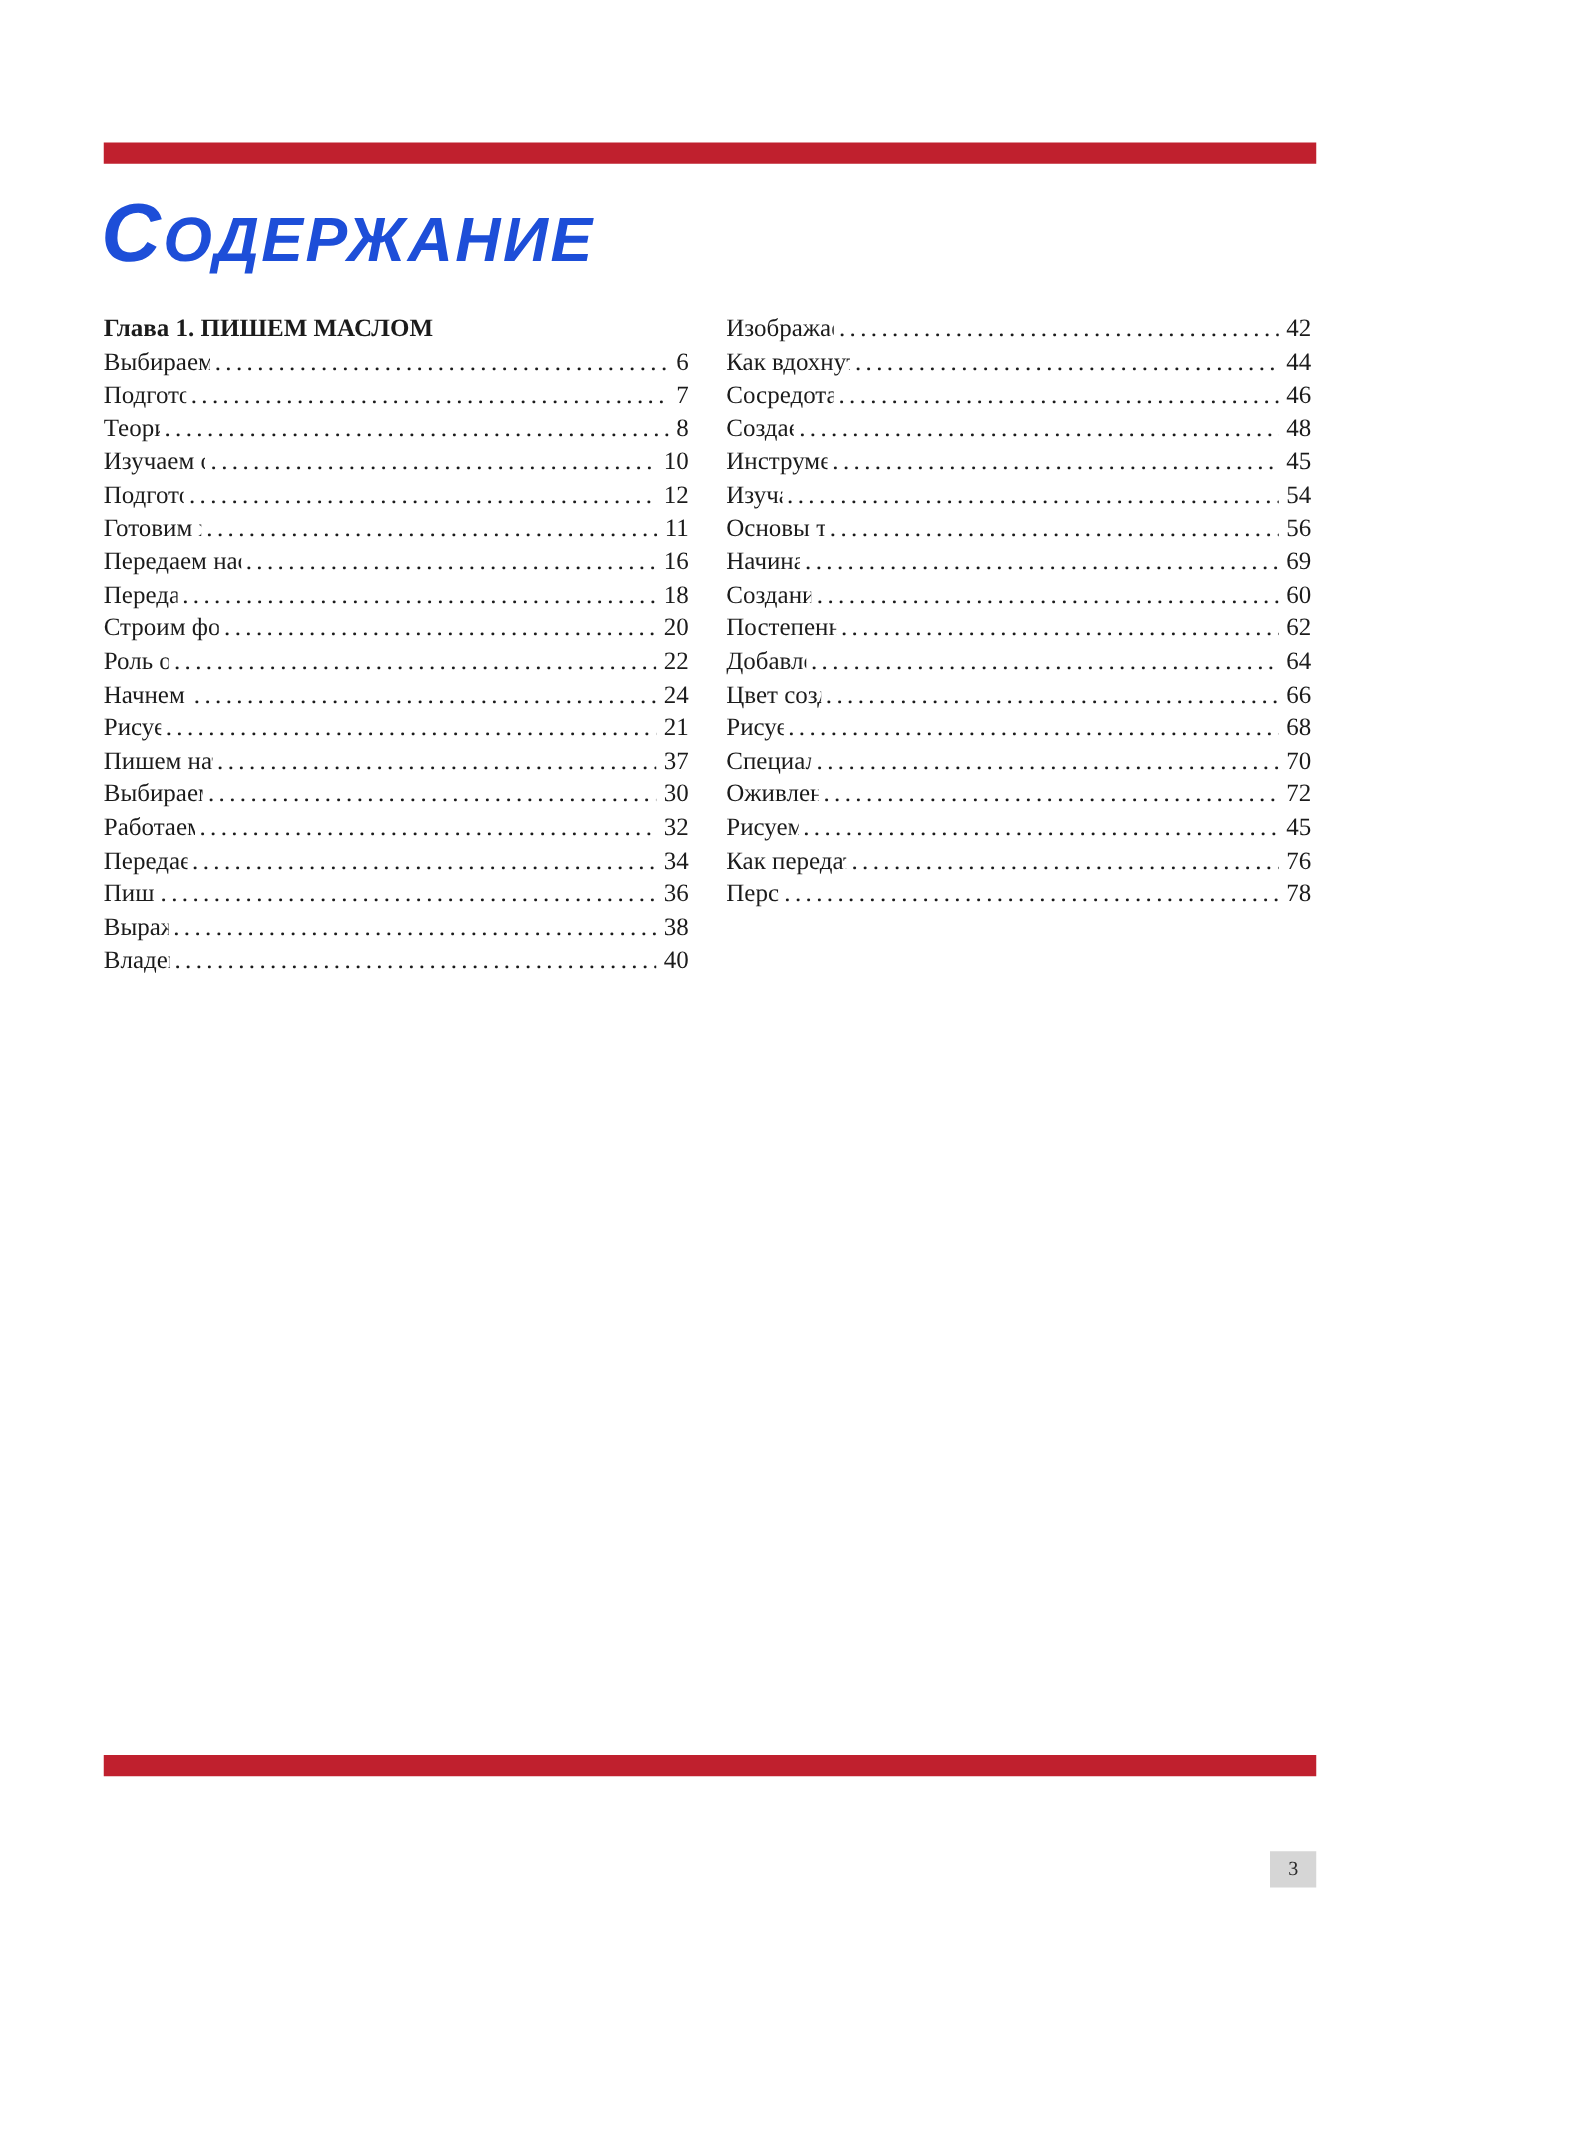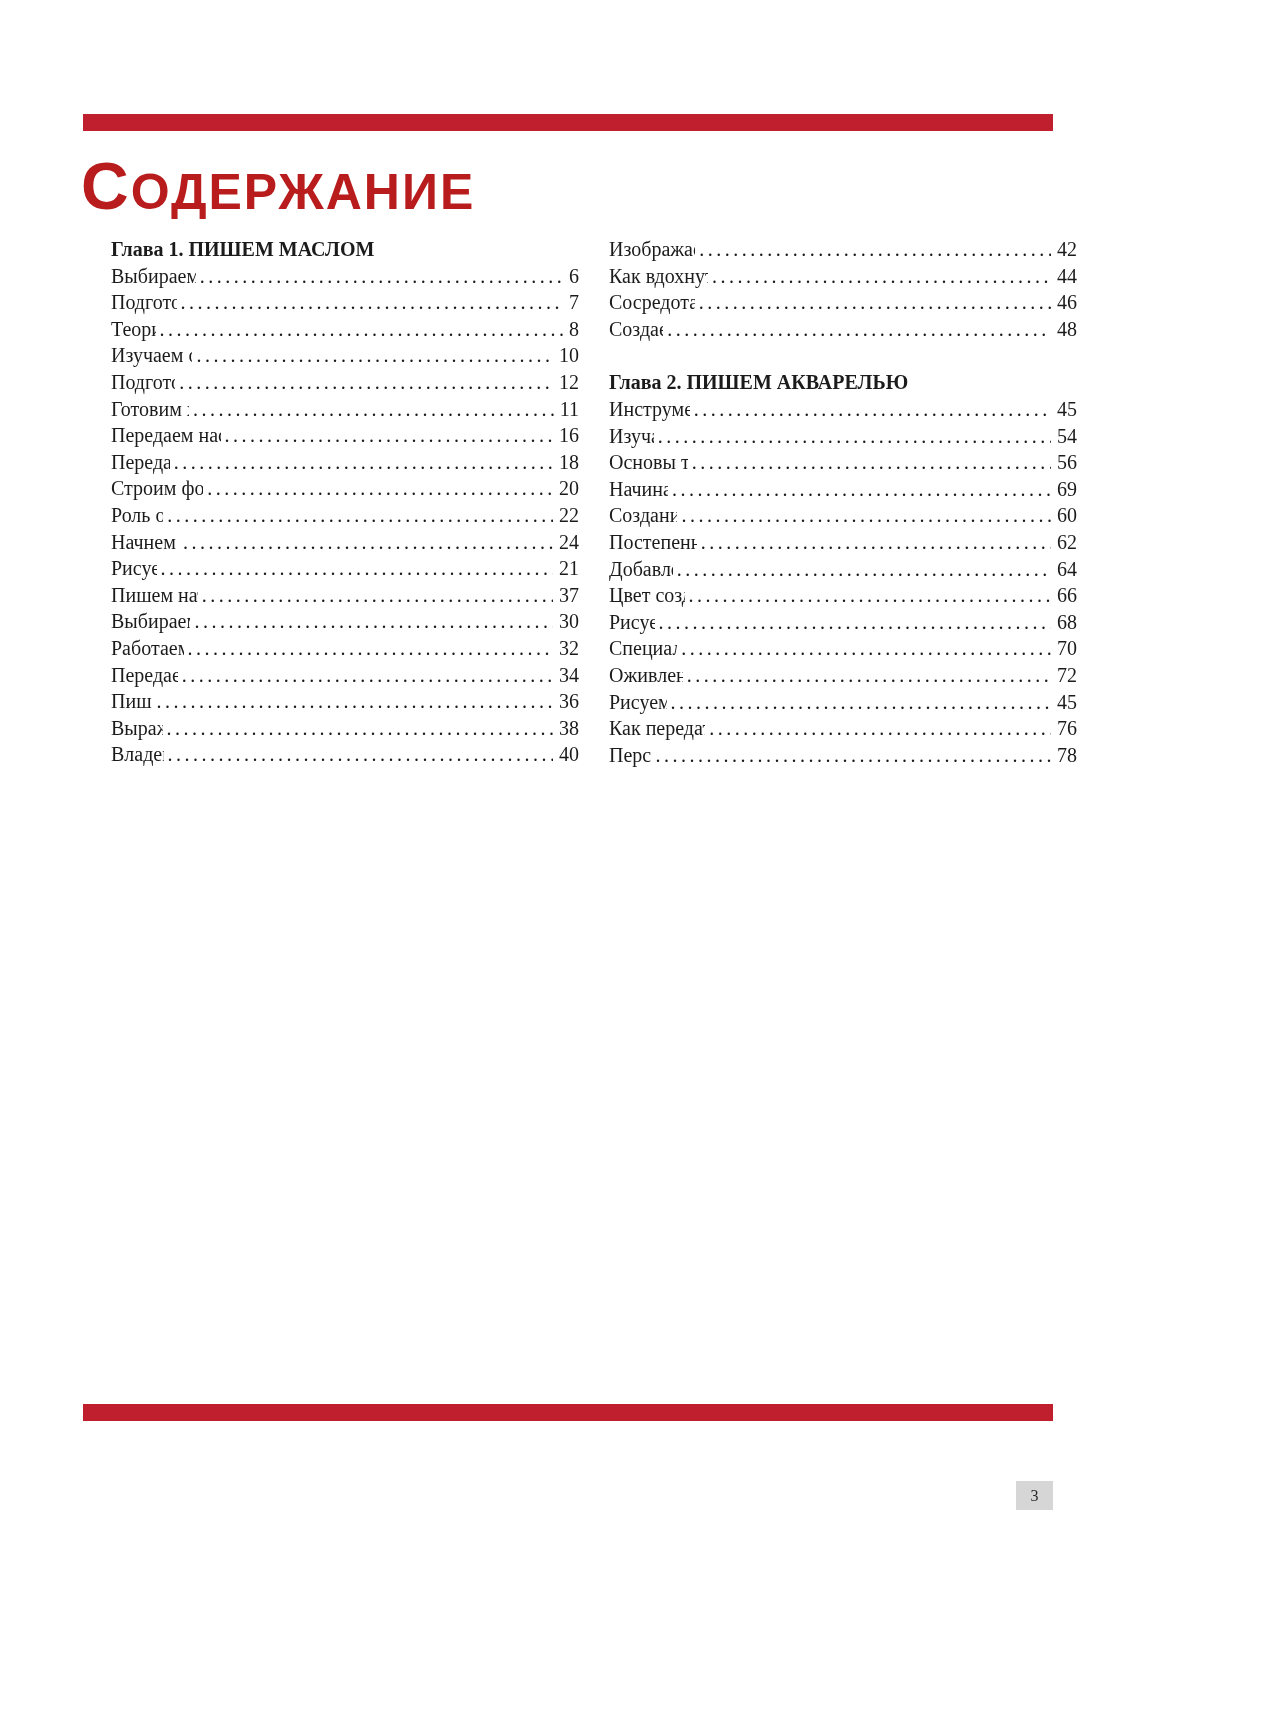--- a/index.html
+++ b/index.html
@@ -29,34 +29,34 @@
   .title {
     position: absolute;
     left: 81px;
     top: 150px;
     margin: 0;
     font-family: "Liberation Sans", sans-serif;
     font-weight: 700;
     font-size: 50px;
     letter-spacing: 2px;
     line-height: 1.1;
-    color: #b91c1c;
+    color: #1d4ed8;
+    font-style: italic;
   }
   .title::first-letter {
     font-size: 66px;
   }
 
   .columns {
     position: absolute;
     left: 83px;
-    top: 236px;
+    top: 250px;
     width: 966px;
     display: flex;
     gap: 30px;
-    margin-left: 28px;
   }
   .col {
     flex: 1 1 0;
     min-width: 0;
   }
   .heading {
     font-weight: 700;
     font-size: 20px;
     line-height: 26.6px;
     white-space: nowrap;
@@ -227,21 +227,20 @@
         <div class="entry">
           <span class="label">Сосредотачиваемся на лицах</span>
           <span class="dots"></span>
           <span class="pagenum">46</span>
         </div>
         <div class="entry">
           <span class="label">Создаем портрет</span>
           <span class="dots"></span>
           <span class="pagenum">48</span>
         </div>
-        <div class="heading gap">Глава 2. ПИШЕМ АКВАРЕЛЬЮ</div>
         <div class="entry">
           <span class="label">Инструменты и материалы</span>
           <span class="dots"></span>
           <span class="pagenum">45</span>
         </div>
         <div class="entry">
           <span class="label">Изучаем цвет</span>
           <span class="dots"></span>
           <span class="pagenum">54</span>
         </div>

